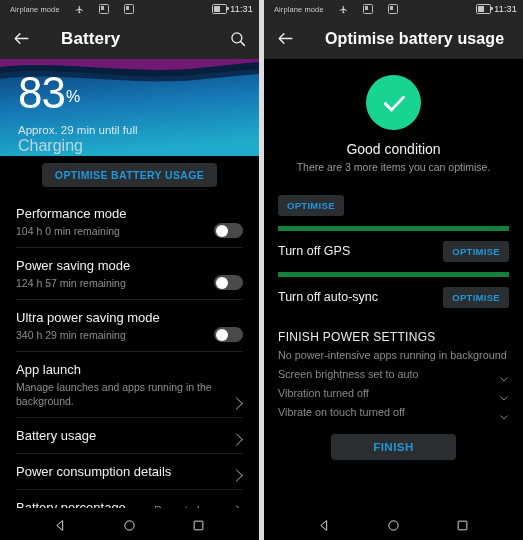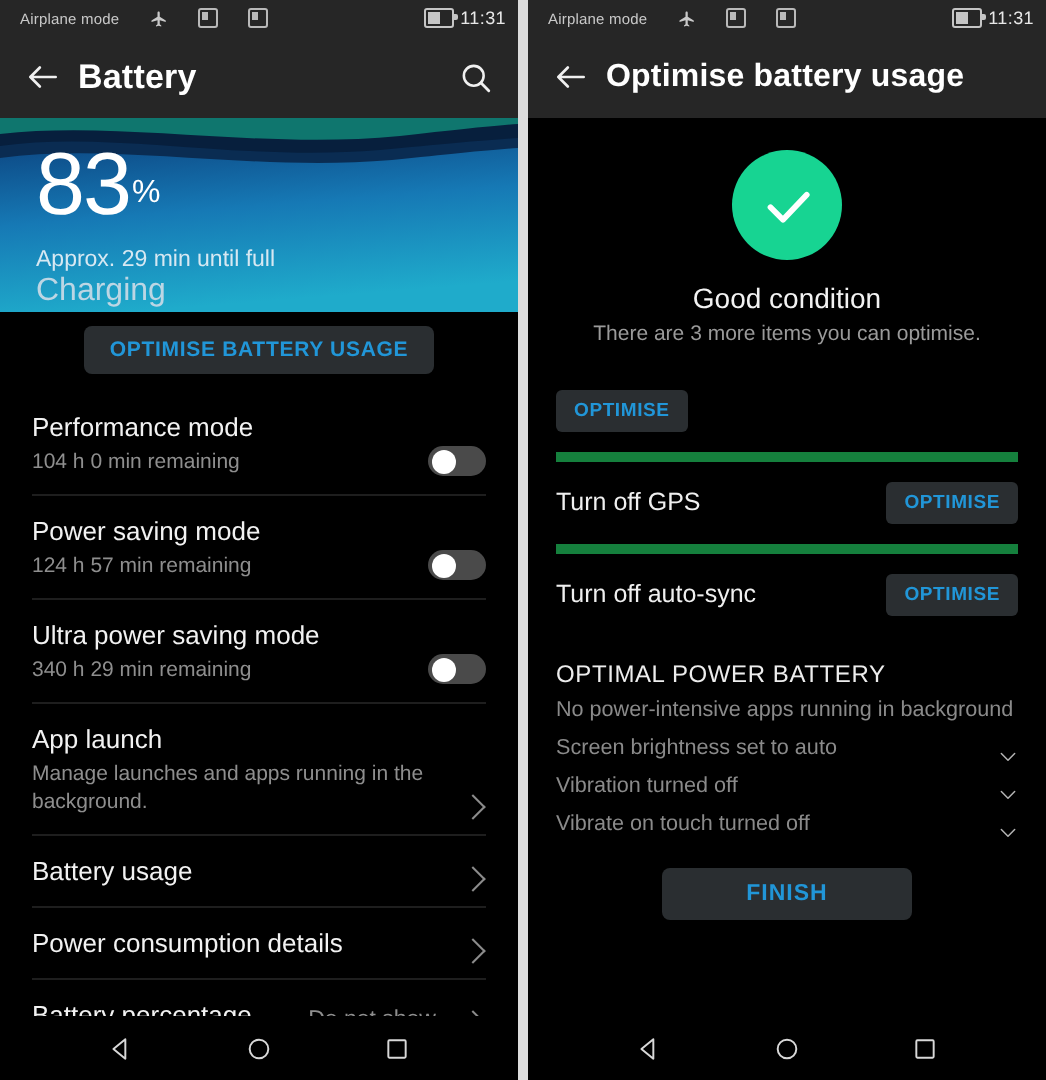--- a/index.html
+++ b/index.html
@@ -26,29 +26,29 @@
   .ic{display:inline-block;line-height:0;}
   .sq-ic{width:8px;height:8px;border:1.2px solid #b9b9b9;border-radius:1.5px;position:relative;}
   .sq-ic:after{content:"";position:absolute;left:1.4px;top:1.4px;width:3.2px;height:3.2px;background:#b9b9b9;}
   .batt-ic{width:13px;height:7.5px;border:1.1px solid #c5c5c5;border-radius:1.5px;position:relative;}
   .batt-ic:before{content:"";position:absolute;left:1px;top:1px;bottom:1px;width:6px;background:#c5c5c5;}
   .batt-ic:after{content:"";position:absolute;right:-2.6px;top:2px;width:1.6px;height:3px;background:#c5c5c5;border-radius:0 1px 1px 0;}
 
   
   .appbar{
     height:41px;background:#262626;display:flex;align-items:center;
-    padding:0 12px;gap:8px;
+    padding:0 12px;gap:30px;
   }
   .appbar .title{color:#fff;font-size:17px;font-weight:600;letter-spacing:.1px;flex:1;}
   .appbar.right-bar .title{font-size:16px;}
   .back-arrow{width:19px;height:19px;flex:none;}
   .search-ic{width:18px;height:18px;flex:none;}
 
   
-  .hero{position:relative;height:97px;background:#0f766e;overflow:hidden;}
+  .hero{position:relative;height:97px;background:#701a75;overflow:hidden;}
   .hero svg{position:absolute;inset:0;width:100%;height:100%;display:block;}
   .hero-txt{position:absolute;left:18px;top:10px;z-index:3;}
   .pct{color:#fff;font-size:44px;font-weight:300;line-height:48px;letter-spacing:-1px;}
   .pct .sym{font-size:16px;font-weight:400;vertical-align:6px;margin-left:1px;}
   .hero-sub{color:#d7e8f2;font-size:11.5px;margin-top:2px;line-height:15px;}
   .hero-sub2{color:#bcd6e4;font-size:16px;margin-top:1px;line-height:14px;}
 
   
   .pill-wrap{background:#000;padding:7px 0 9px;display:flex;justify-content:center;}
   .pill{
@@ -310,21 +310,21 @@
         <span class="opt-label">Turn off GPS</span>
         <button class="opt-btn">OPTIMISE</button>
       </div>
       <div class="opt-row">
         <span class="opt-label">Turn off auto-sync</span>
         <button class="opt-btn">OPTIMISE</button>
       </div>
     </div>
 
     <div class="ops">
-      <div class="ops-head">OPTIMAL POWER BATTERY</div>
+      <div class="ops-head">FINISH POWER SETTINGS</div>
 
       <div class="ops-row">
         <span class="ops-txt">No power-intensive apps running in background</span>
       </div>
       <div class="ops-row">
         <span class="ops-txt">Screen brightness set to auto</span>
         <span class="tick">
           <svg width="10" height="10" viewBox="0 0 24 24">
               <path fill="none" stroke="#b4b4b4" stroke-width="1.8" stroke-linecap="round" stroke-linejoin="round" d="M4 9 L12 17 L20 9"></path>
             </svg>

